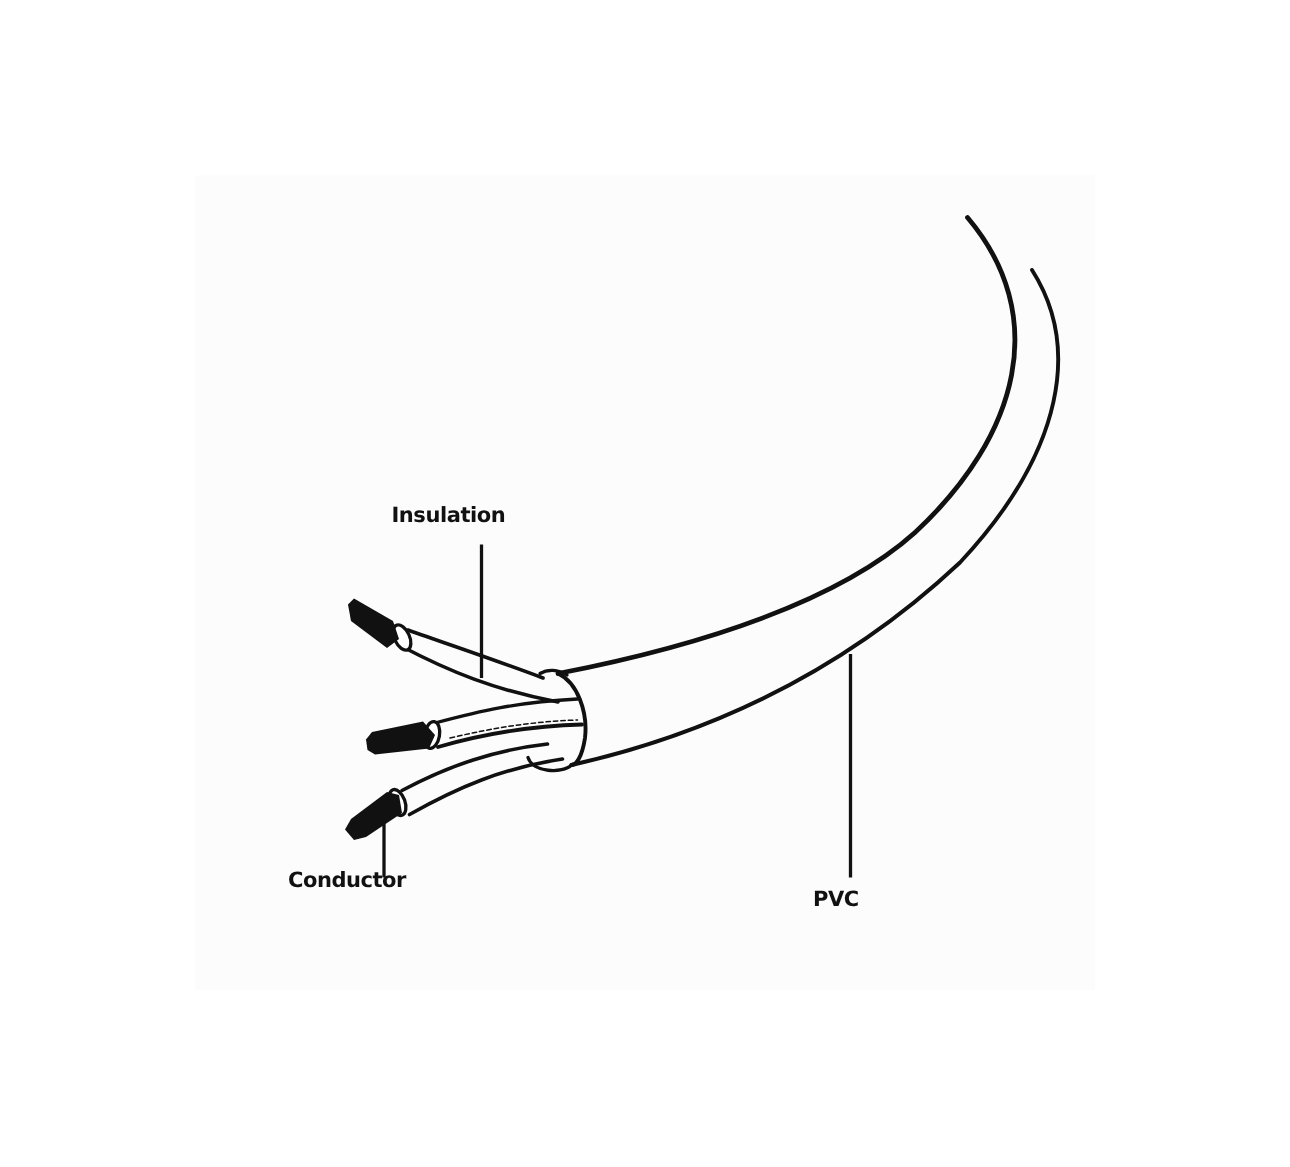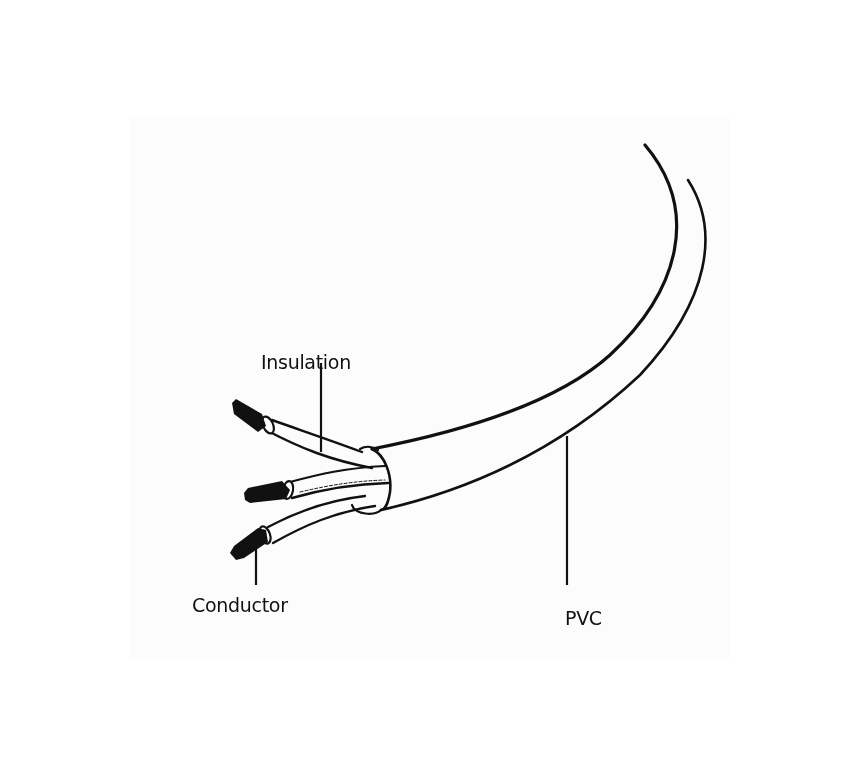--- a/index.html
+++ b/index.html
@@ -25,31 +25,30 @@
     svg.diagram {
       position: absolute;
       left: 0;
       top: 0;
       width: 860px;
       height: 778px;
     }
     .label {
       position: absolute;
       font-family: "DejaVu Sans", sans-serif;
-      font-weight: normal;
-      font-size: 19px;
+      font-weight: bold;
+      font-size: 14px;
       color: #111111;
       letter-spacing: -0.3px;
       white-space: nowrap;
       line-height: 1;
-      margin-top: 16px;
     }
     .lbl-insulation { left: 261px; top: 337px; }
     .lbl-conductor { left: 192px; top: 580px; }
-    .lbl-pvc { left: 565px; top: 593px; }
+    .lbl-pvc { left: 542px; top: 593px; }
   </style>
 </head>
 <body>
 
 <div class="panel"></div>
 
 <svg class="diagram" viewBox="0 0 860 778" xmlns="http://www.w3.org/2000/svg">
   <g fill="none" stroke="#111" stroke-linecap="round" stroke-linejoin="round">
 
     <g>

